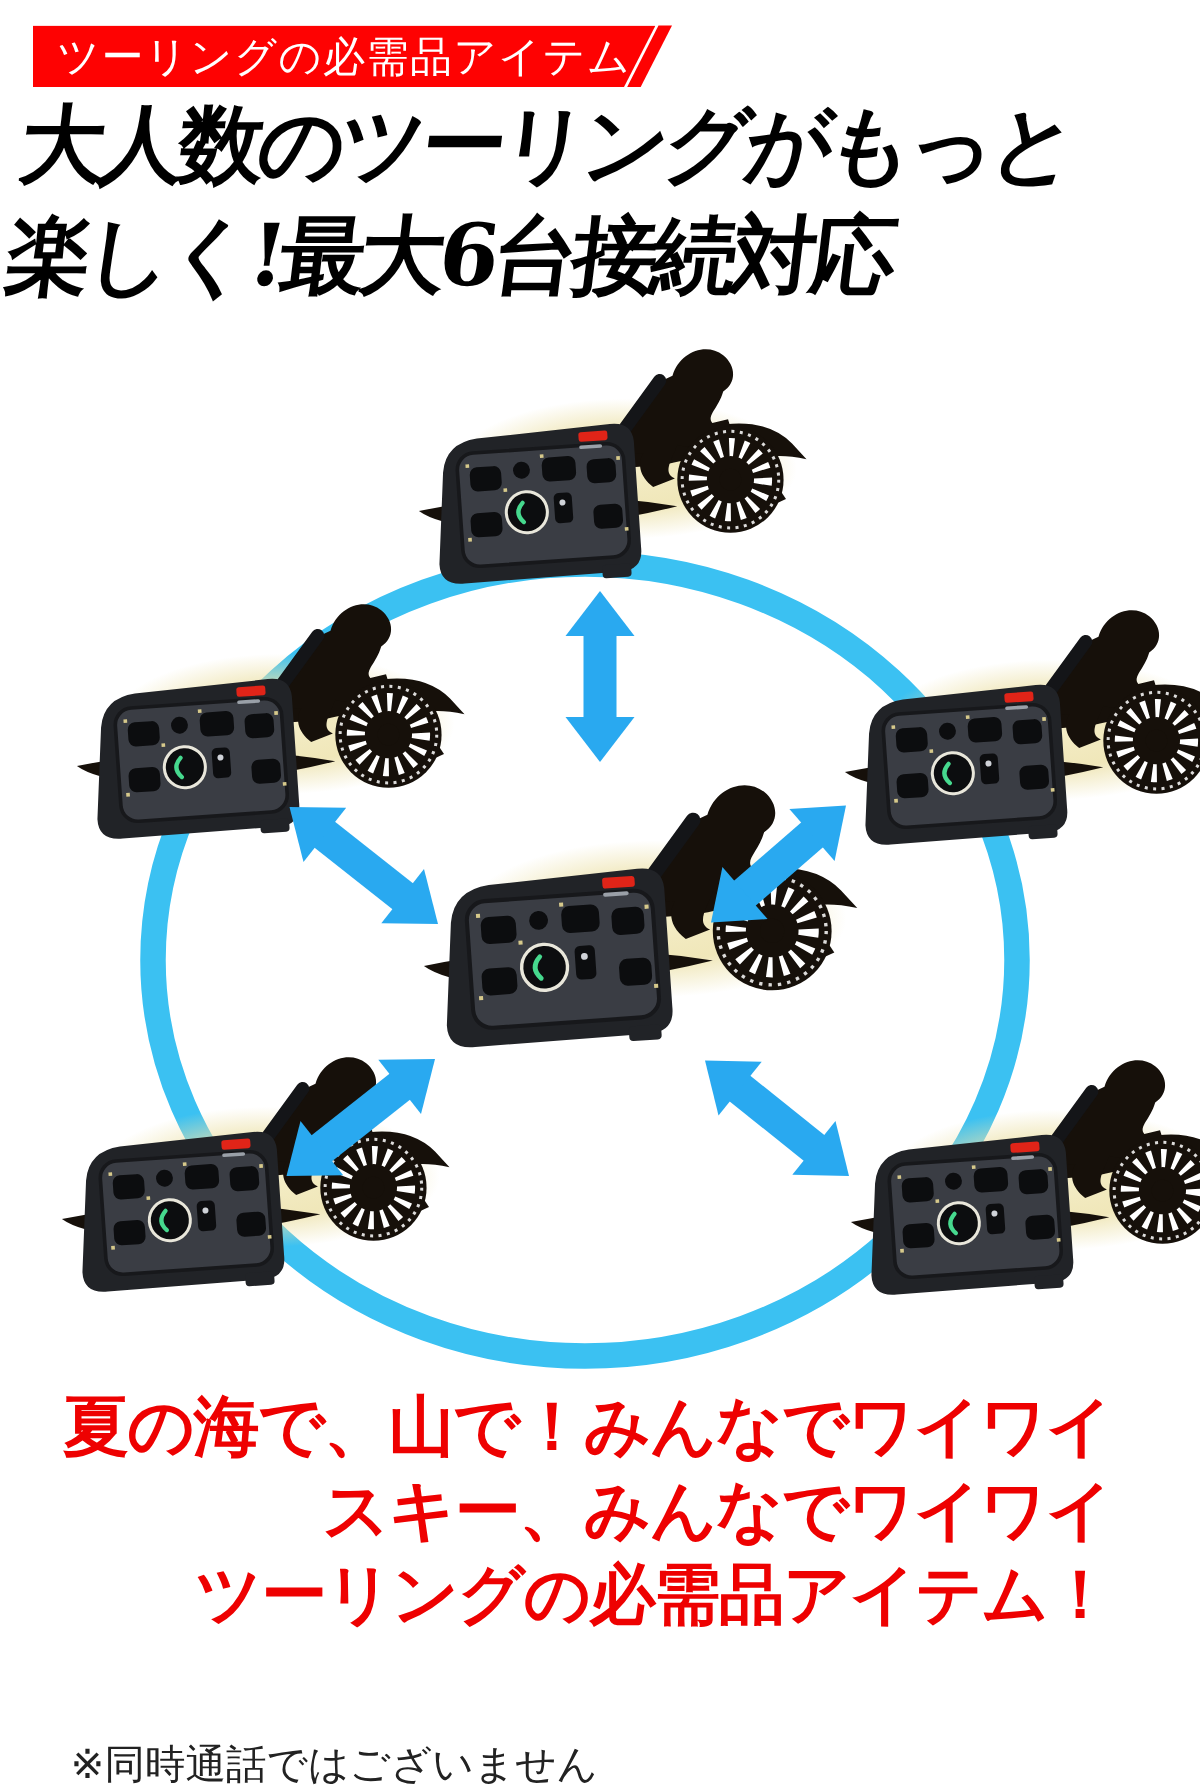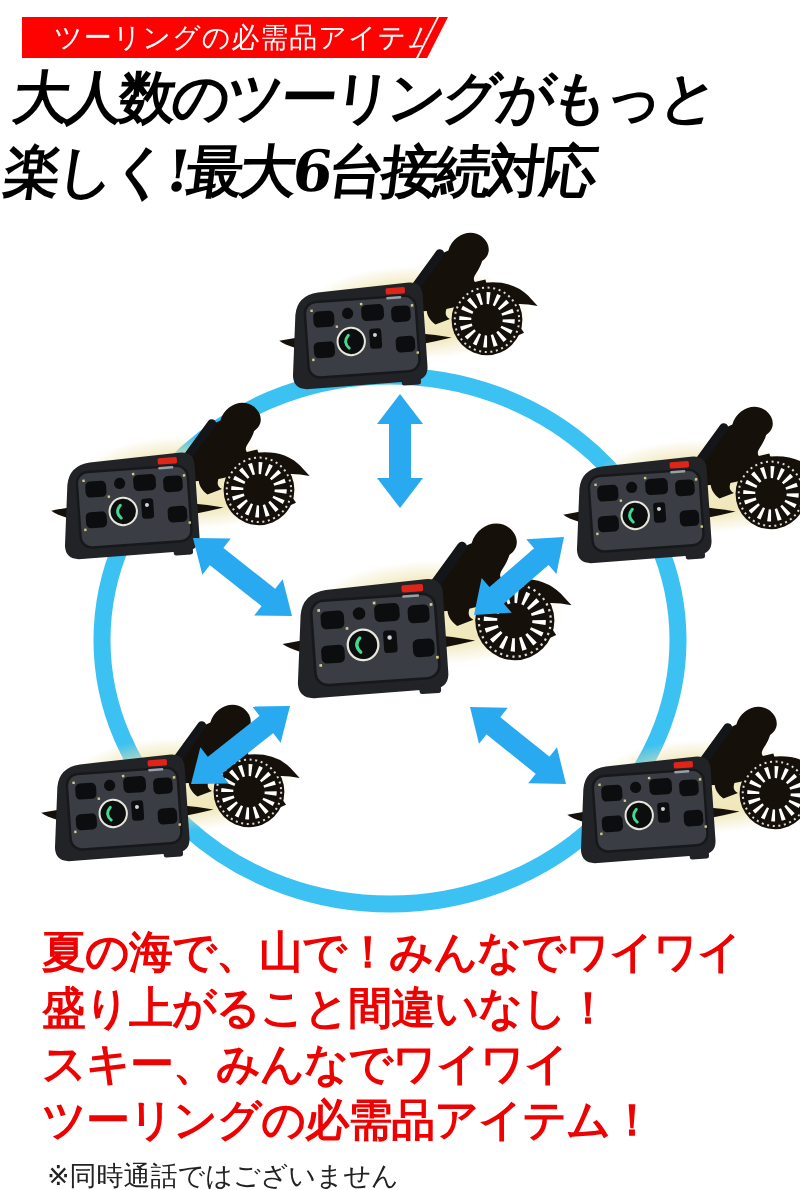--- a/index.html
+++ b/index.html
@@ -2,35 +2,35 @@
 <html><head>
 <meta charset="utf-8">
 <style>
   html,body{margin:0;padding:0;background:#fff;}
   .page{position:relative;width:800px;height:1190px;background:#ffffff;overflow:hidden;
         font-family:"Liberation Sans","DejaVu Sans",sans-serif;}
   
   .ribbon-main{position:absolute;left:22px;top:17px;width:415px;height:41px;
     background:var(--banner-bg,#fe0202);
     clip-path:polygon(0 0,100% 0,calc(100% - 21px) 100%,0 100%);
-    display:flex;align-items:center;padding-left:32px;box-sizing:border-box;}
+    display:flex;align-items:center;padding-left:16px;box-sizing:border-box;}
   .ribbon-text{color:#ffffff;font-size:28px;letter-spacing:1px;white-space:nowrap;}
   .ribbon-tip{position:absolute;left:439px;top:17px;width:9px;height:41px;
     background:var(--banner-bg,#fe0202);transform:skewX(-27deg);transform-origin:top left;}
   
   .headline{position:absolute;left:18px;top:60px;margin:0;color:var(--headline-color,#000);
     font-family:"DejaVu Serif","Liberation Serif",serif;font-weight:bold;
     font-size:57px;line-height:74px;letter-spacing:-4px;white-space:nowrap;
     transform:skewX(-7deg);transform-origin:0 0;}
   .headline span{display:block;}
   
   svg.diagram{position:absolute;left:0;top:225px;width:800px;height:710px;display:block;}
   
   .marketing{position:absolute;left:42px;top:924px;color:var(--marketing-color,#ee0101);
-    font-weight:bold;font-size:44px;line-height:56px;letter-spacing:-1px;white-space:nowrap;}
+    font-weight:bold;font-size:44px;line-height:56px;letter-spacing:-1px;white-space:nowrap;text-align:right;}
   
   .note{position:absolute;left:47px;top:1158px;margin:0;font-size:27px;
     color:var(--note-color,#222222);font-weight:400;white-space:nowrap;}
 </style>
 </head>
 <body>
 
 <div class="page" style="--banner-bg: #fe0202; --headline-color: #000000; --marketing-color: #ee0101; --note-color: #222222;">
 
   <div>
@@ -128,20 +128,19 @@
         <g fill="#29a9f0">
           <line x1="544.9379636304632" y1="767.106491661934" x2="491.0620363695369" y2="723.893508338066" stroke="#29a9f0" stroke-width="22"></line>
           <polygon points="566,784 556.9885037292376,747.2877004947657 528.206971005125,783.1711698650877"></polygon>
           <polygon points="470,707 507.793028994875,707.8288301349123 479.0114962707625,743.7122995052343"></polygon>
         </g>
       </g>
   </svg>
 
   <div class="marketing">
     <div>夏の海で、山で！みんなでワイワイ</div>
-    <div>盛り上がること間違いなし！</div>
     <div>スキー、みんなでワイワイ</div>
     <div>ツーリングの必需品アイテム！</div>
   </div>
 
   <p class="note">※同時通話ではございません</p>
 
 </div>
 
 </body></html>

